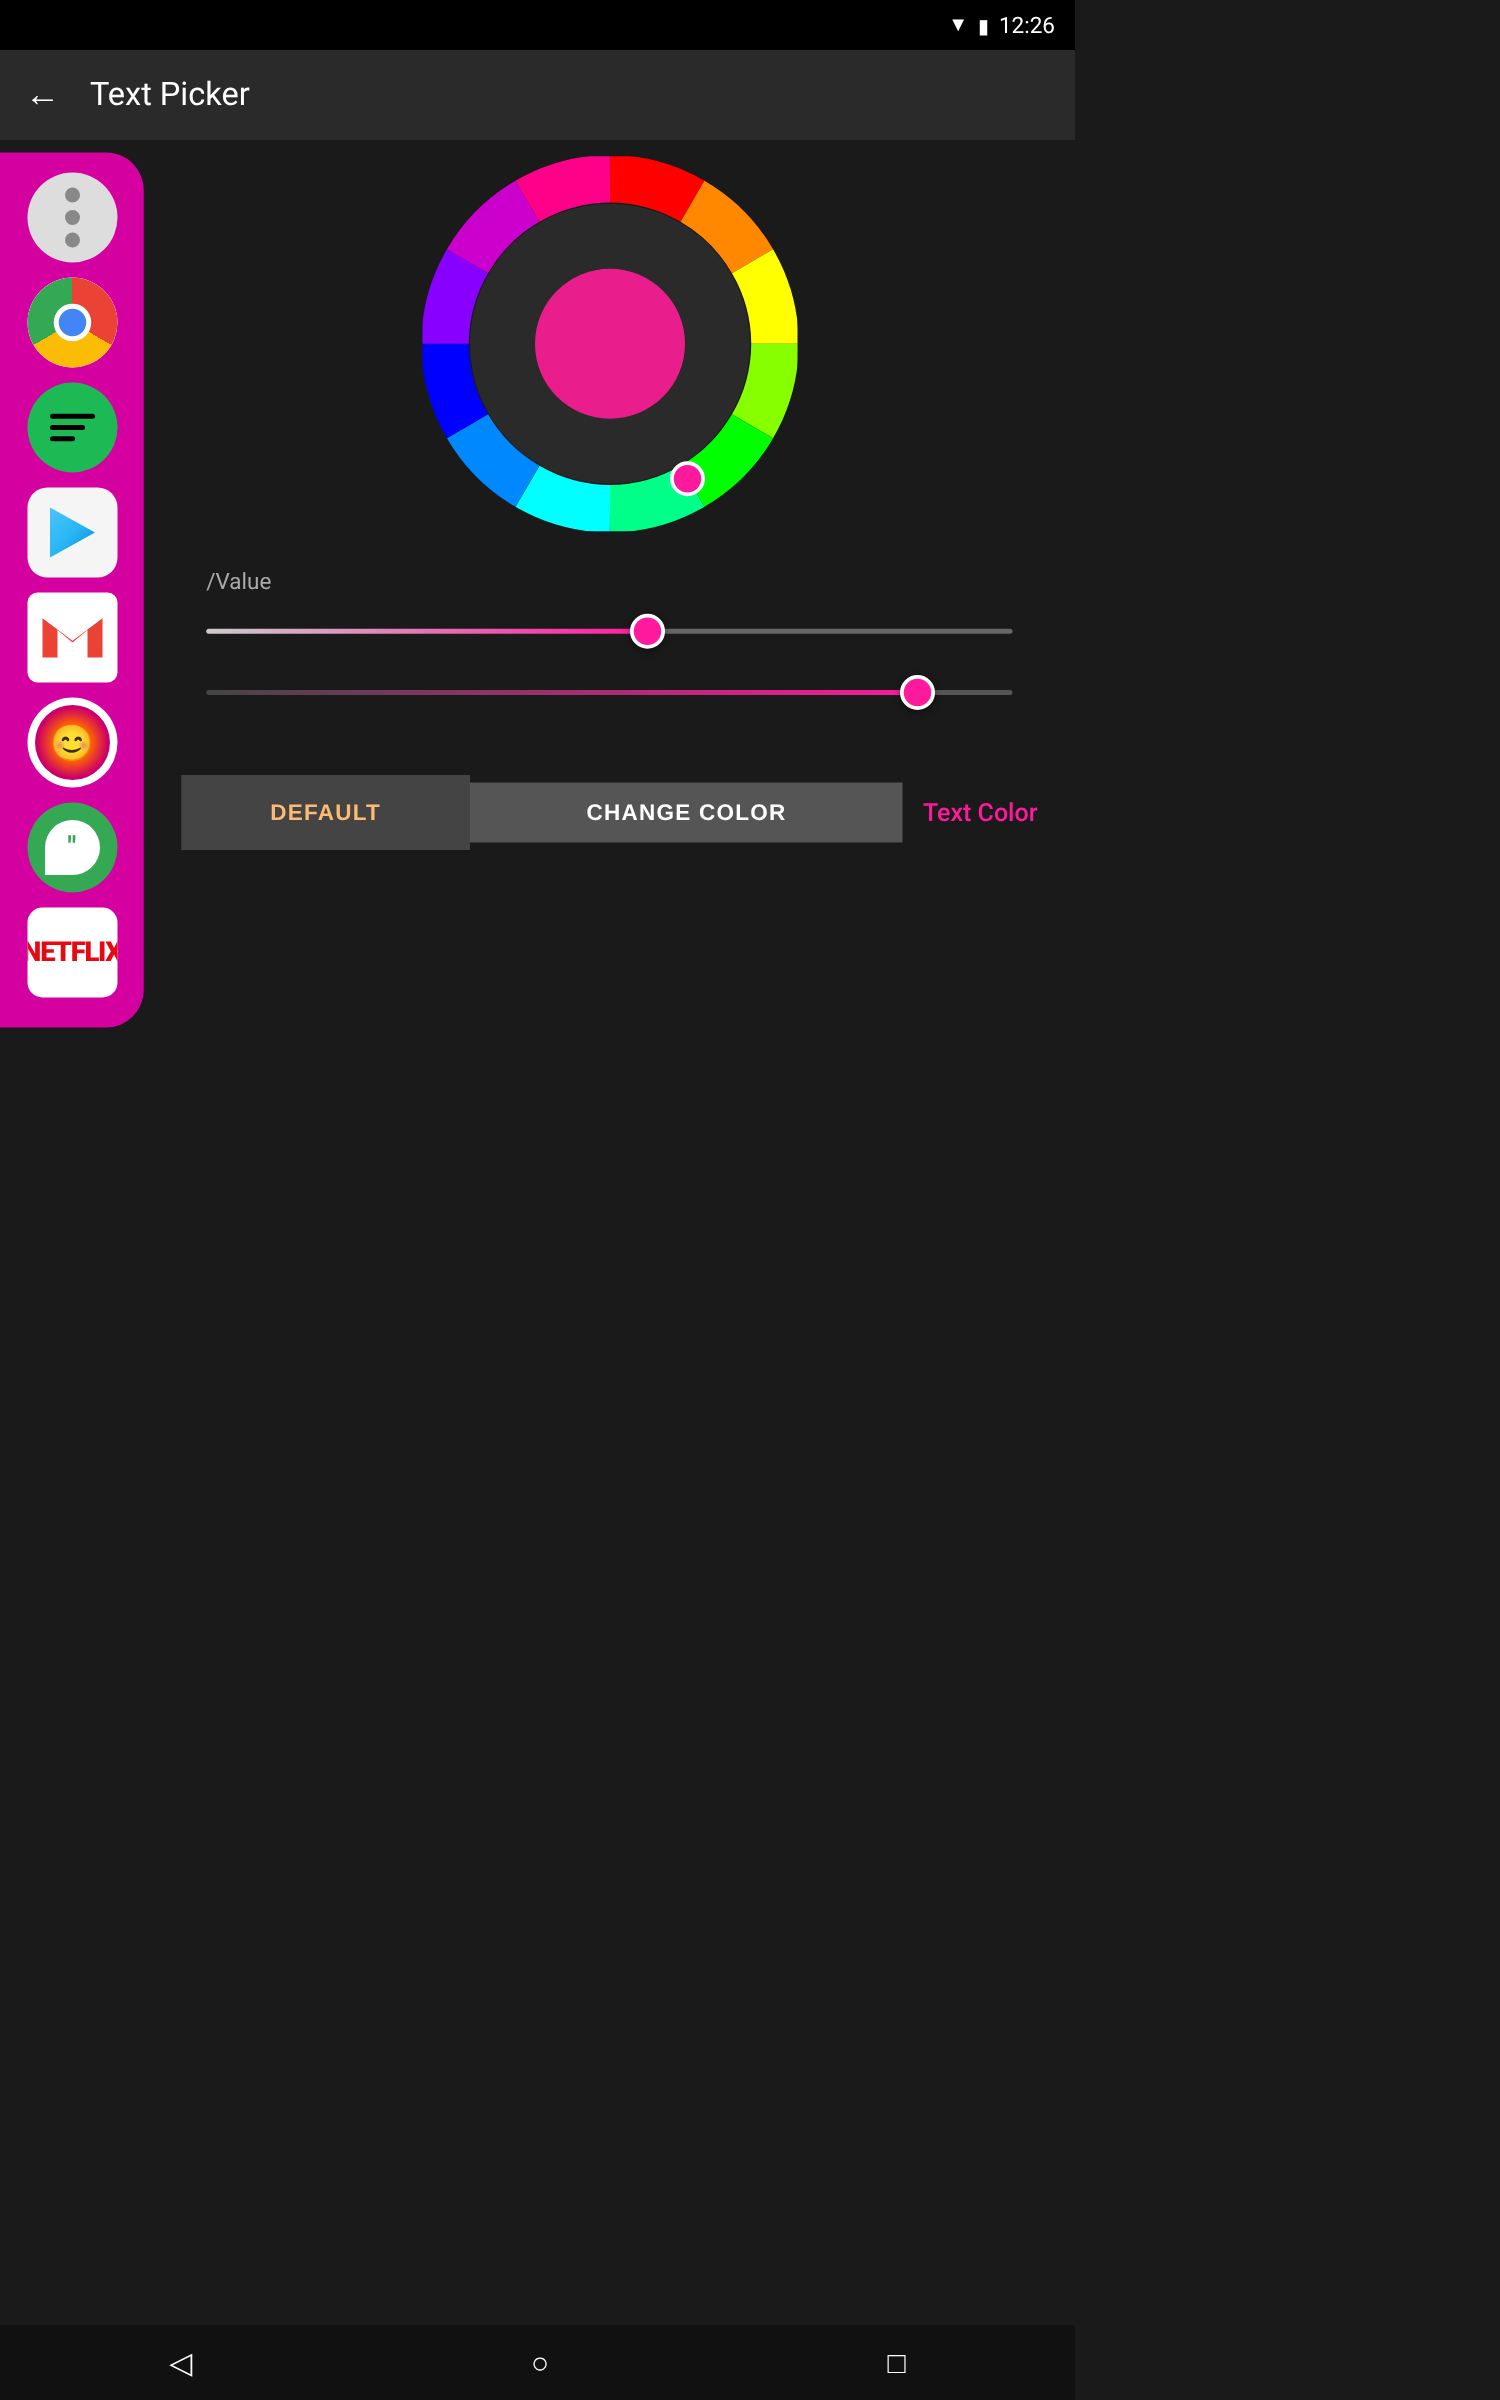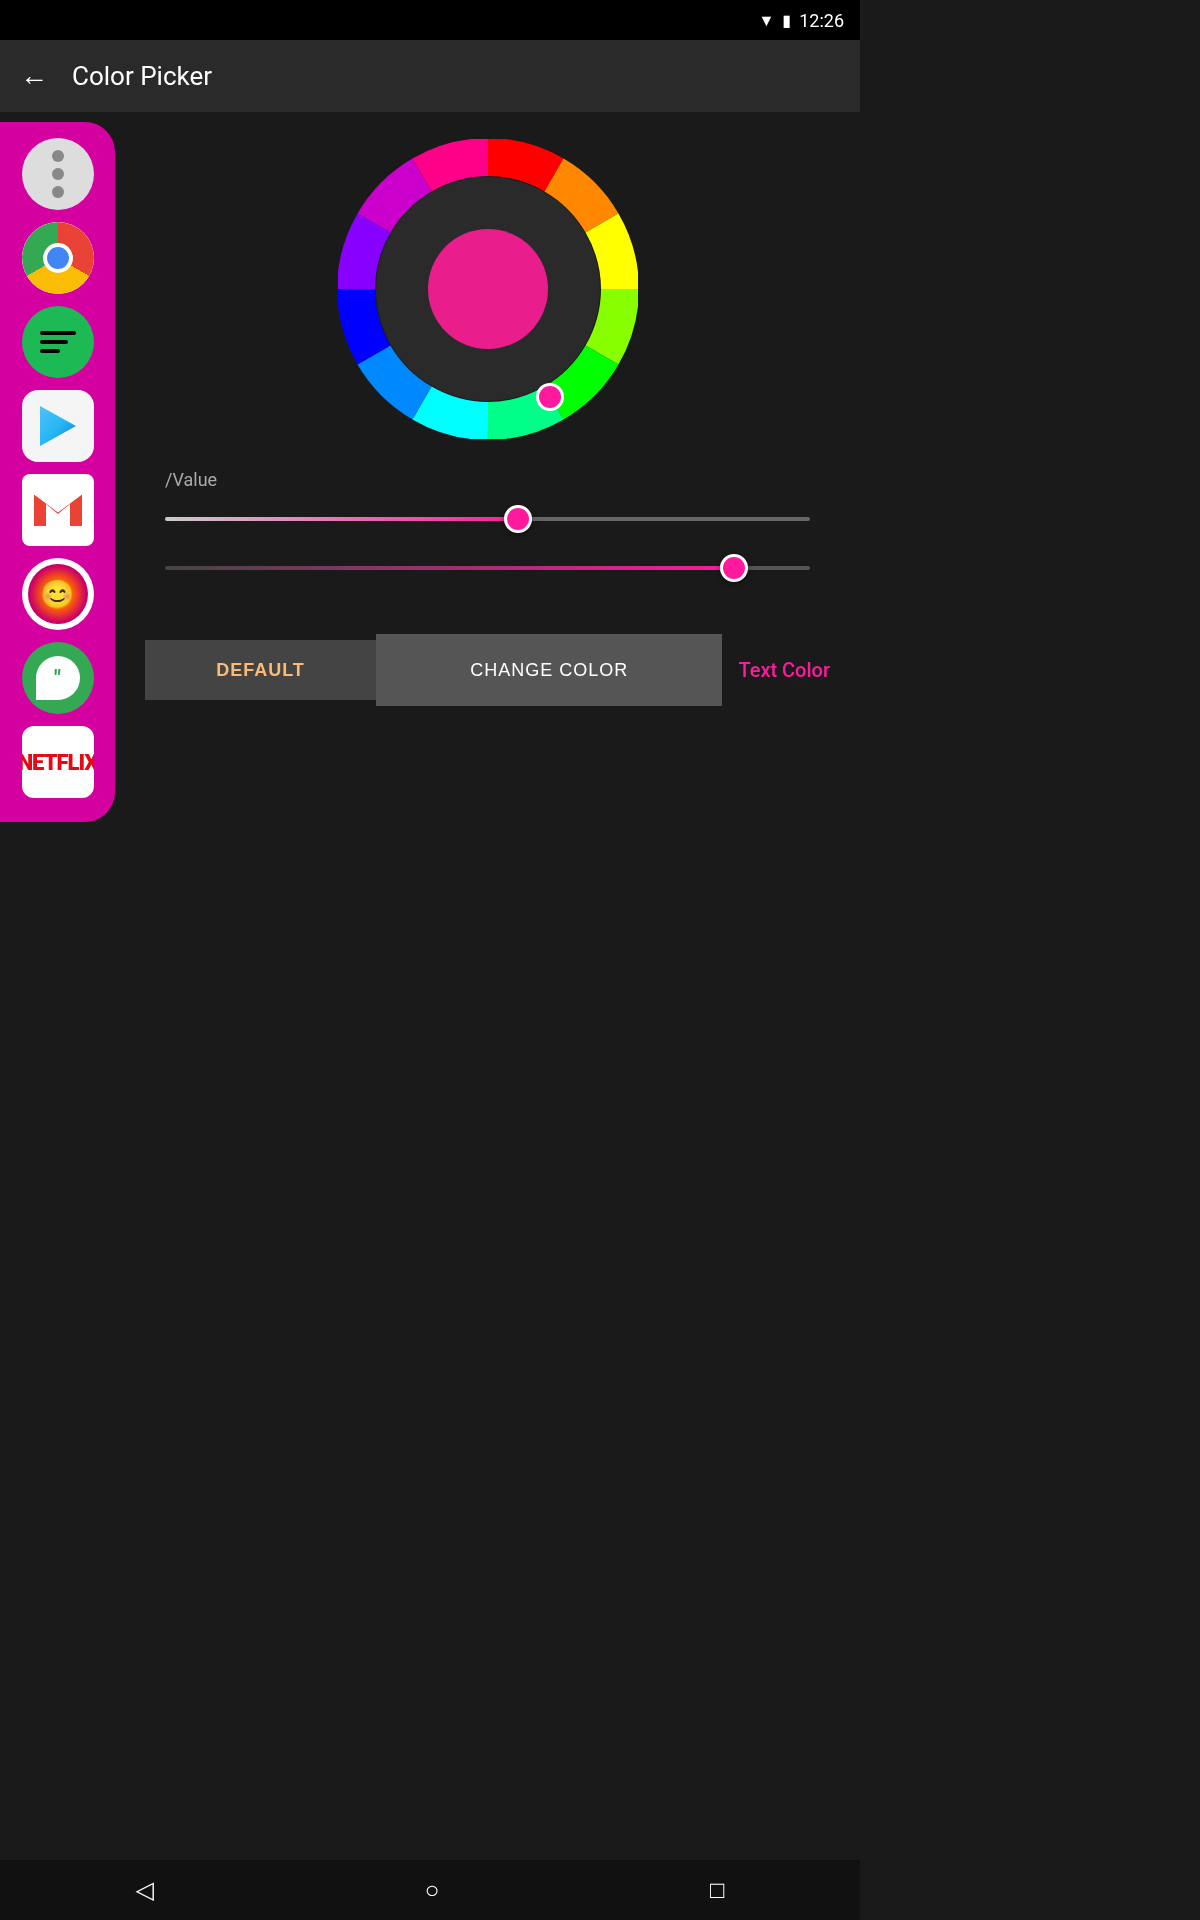--- a/index.html
+++ b/index.html
@@ -190,21 +190,21 @@
     .netflix-text {
       font-size: 22px;
       font-weight: 900;
       color: #e50914;
       letter-spacing: -1px;
     }
 
     
     .right-content {
       flex: 1;
-      padding: 17px 30px;
+      padding: 3px 30px;
       display: flex;
       flex-direction: column;
       align-items: center;
       gap: 20px;
     }
 
     
     .color-wheel-container {
       position: relative;
       width: 300px;
@@ -289,26 +289,26 @@
       color: #fdba74;
       font-size: 18px;
       font-weight: 600;
       letter-spacing: 1px;
       cursor: pointer;
       text-transform: uppercase;
     }
 
     .btn-change-color {
       flex: 1.5;
-      height: 72px;
+      height: 48px;
       background: #555;
       border: none;
       color: #fff;
       font-size: 18px;
-      font-weight: 400;
+      font-weight: 700;
       letter-spacing: 1px;
       cursor: pointer;
       text-transform: uppercase;
     }
 
     .text-color-label {
       color: #ff1a9d;
       font-size: 20px;
       font-weight: 500;
       margin-left: 16px;
@@ -340,21 +340,21 @@
 <div class="status-bar">
   <div class="status-bar-icons">
     <span class="wifi-icon">▼</span>
     <span class="battery-icon">▮</span>
     <span class="status-time">12:26</span>
   </div>
 </div>
 
 <div class="app-bar">
   <button class="back-btn">←</button>
-  <span class="app-title">Color Picker</span>
+  <span class="app-title">Text Picker</span>
 </div>
 
 <div class="main-content">
 
   <div class="sidebar">
 
     <div class="app-icon icon-dots">
       <div class="dot"></div>
       <div class="dot"></div>
       <div class="dot"></div>

